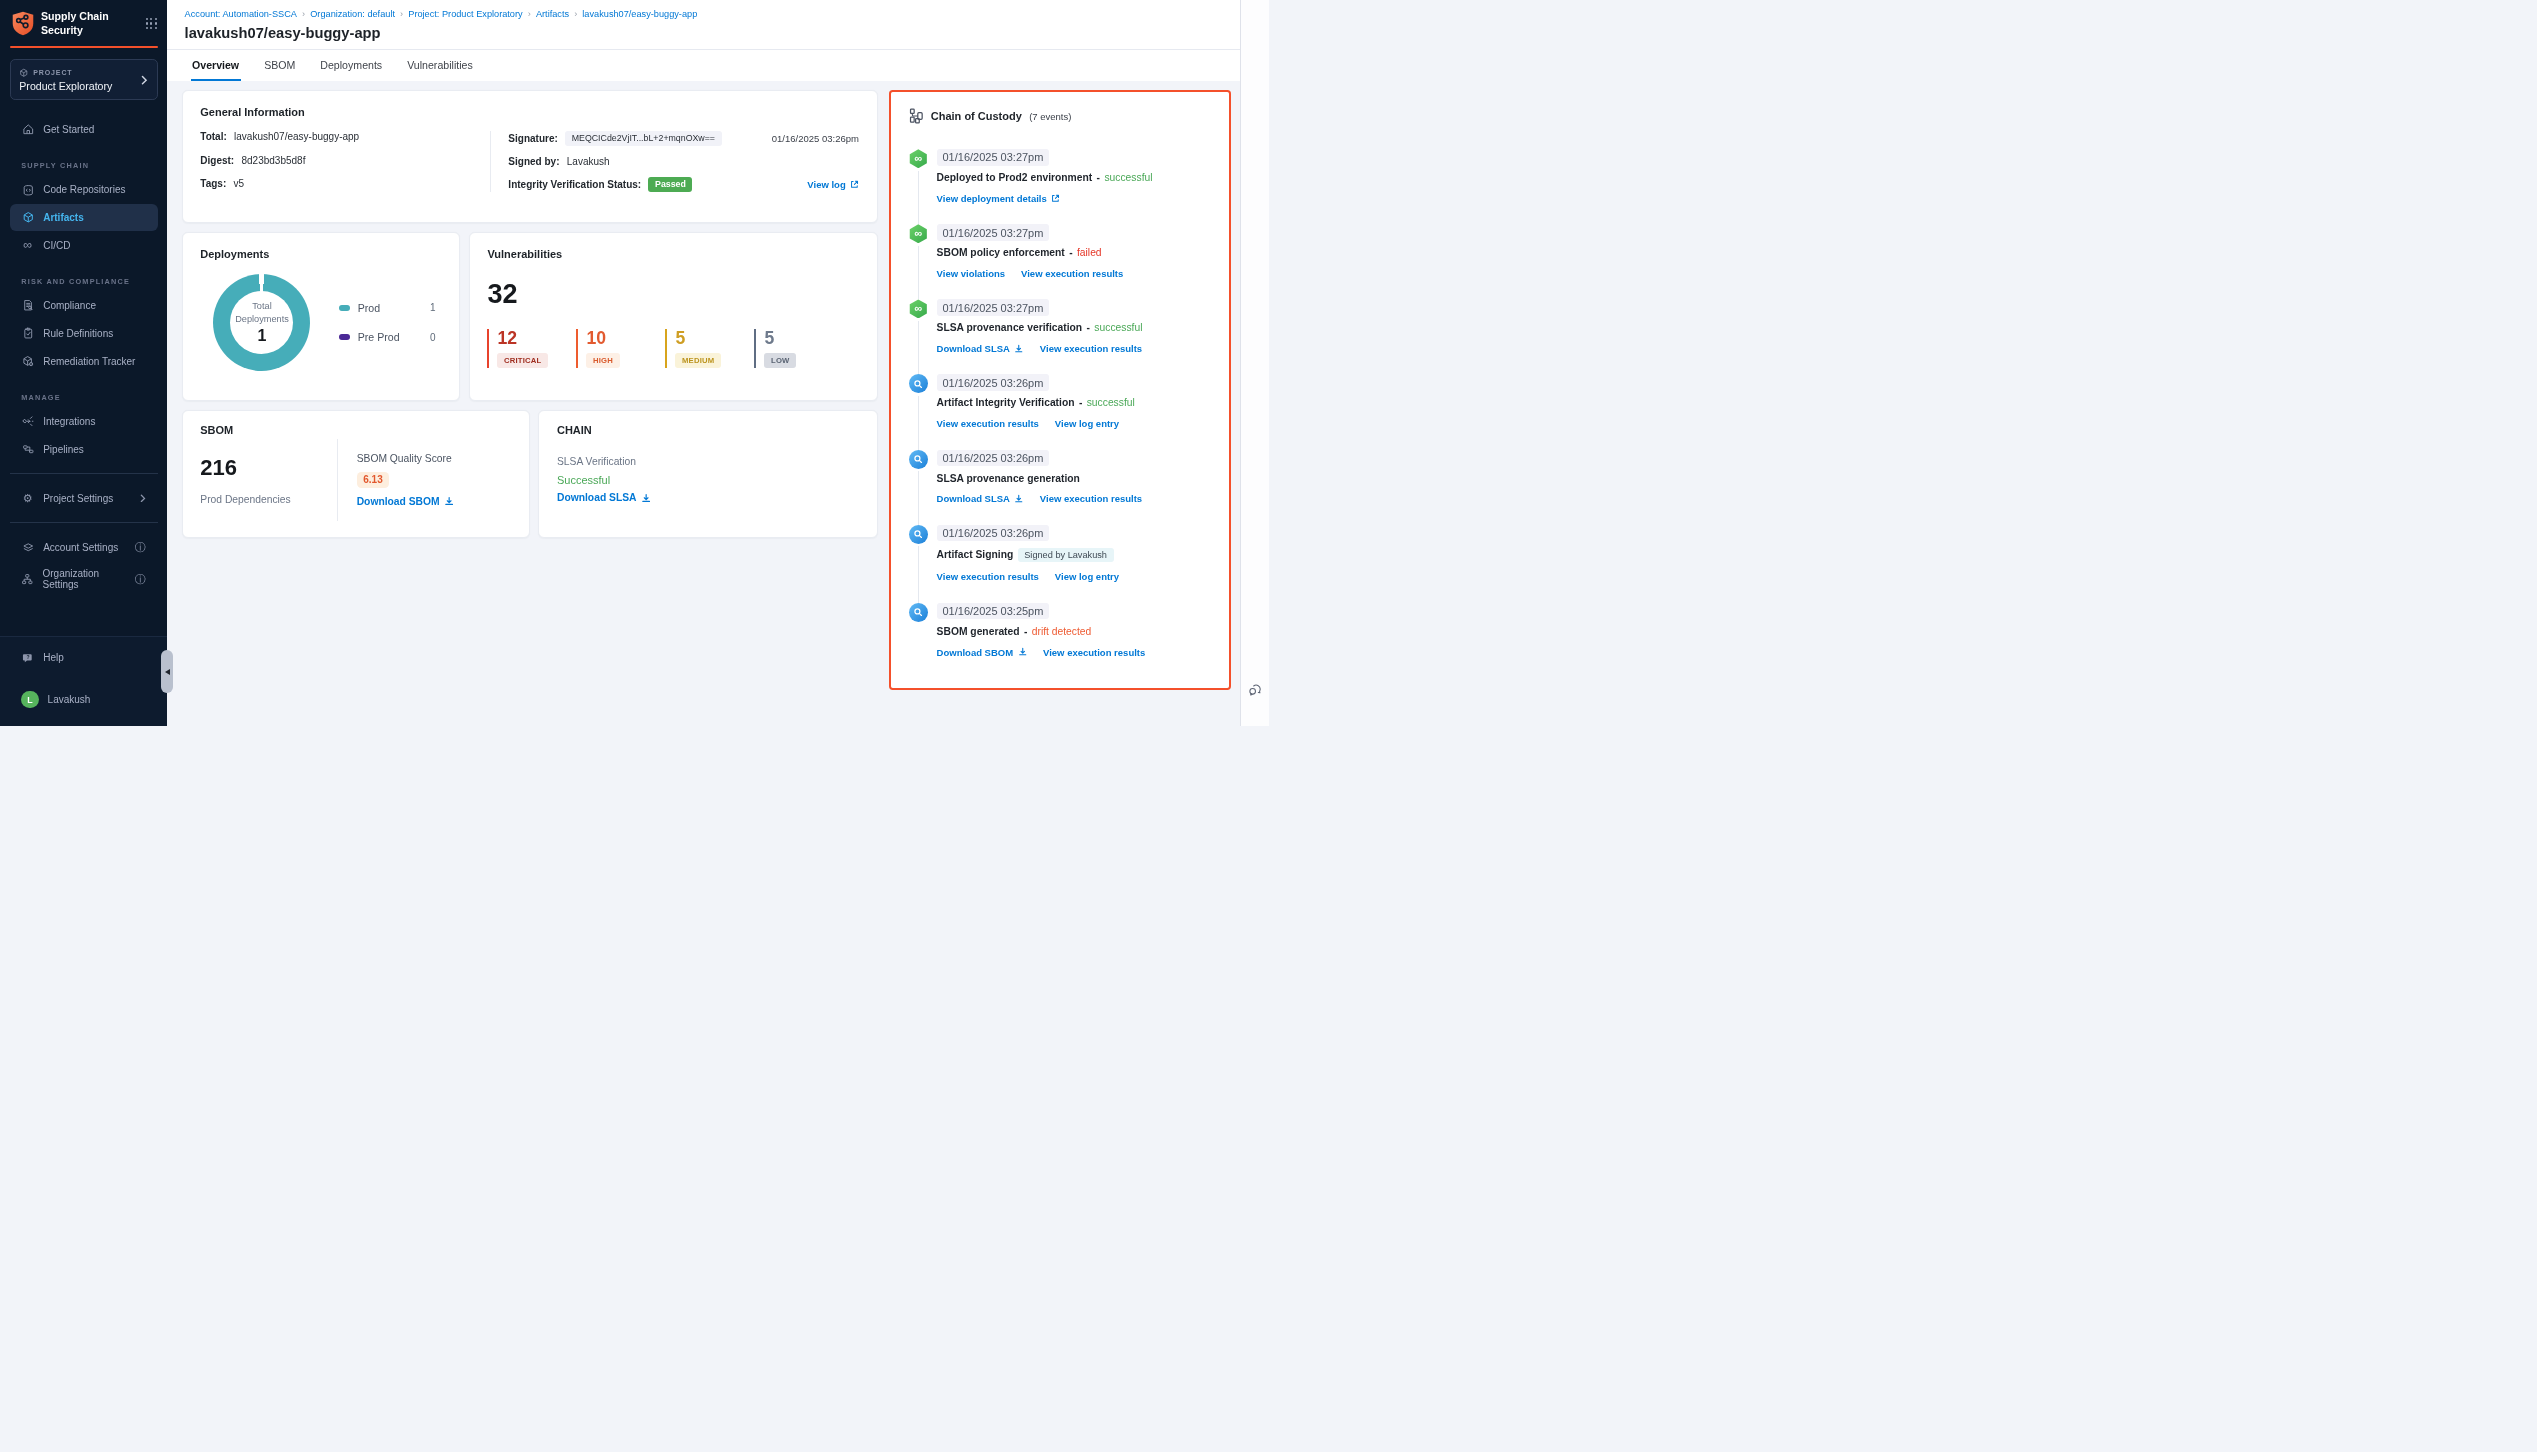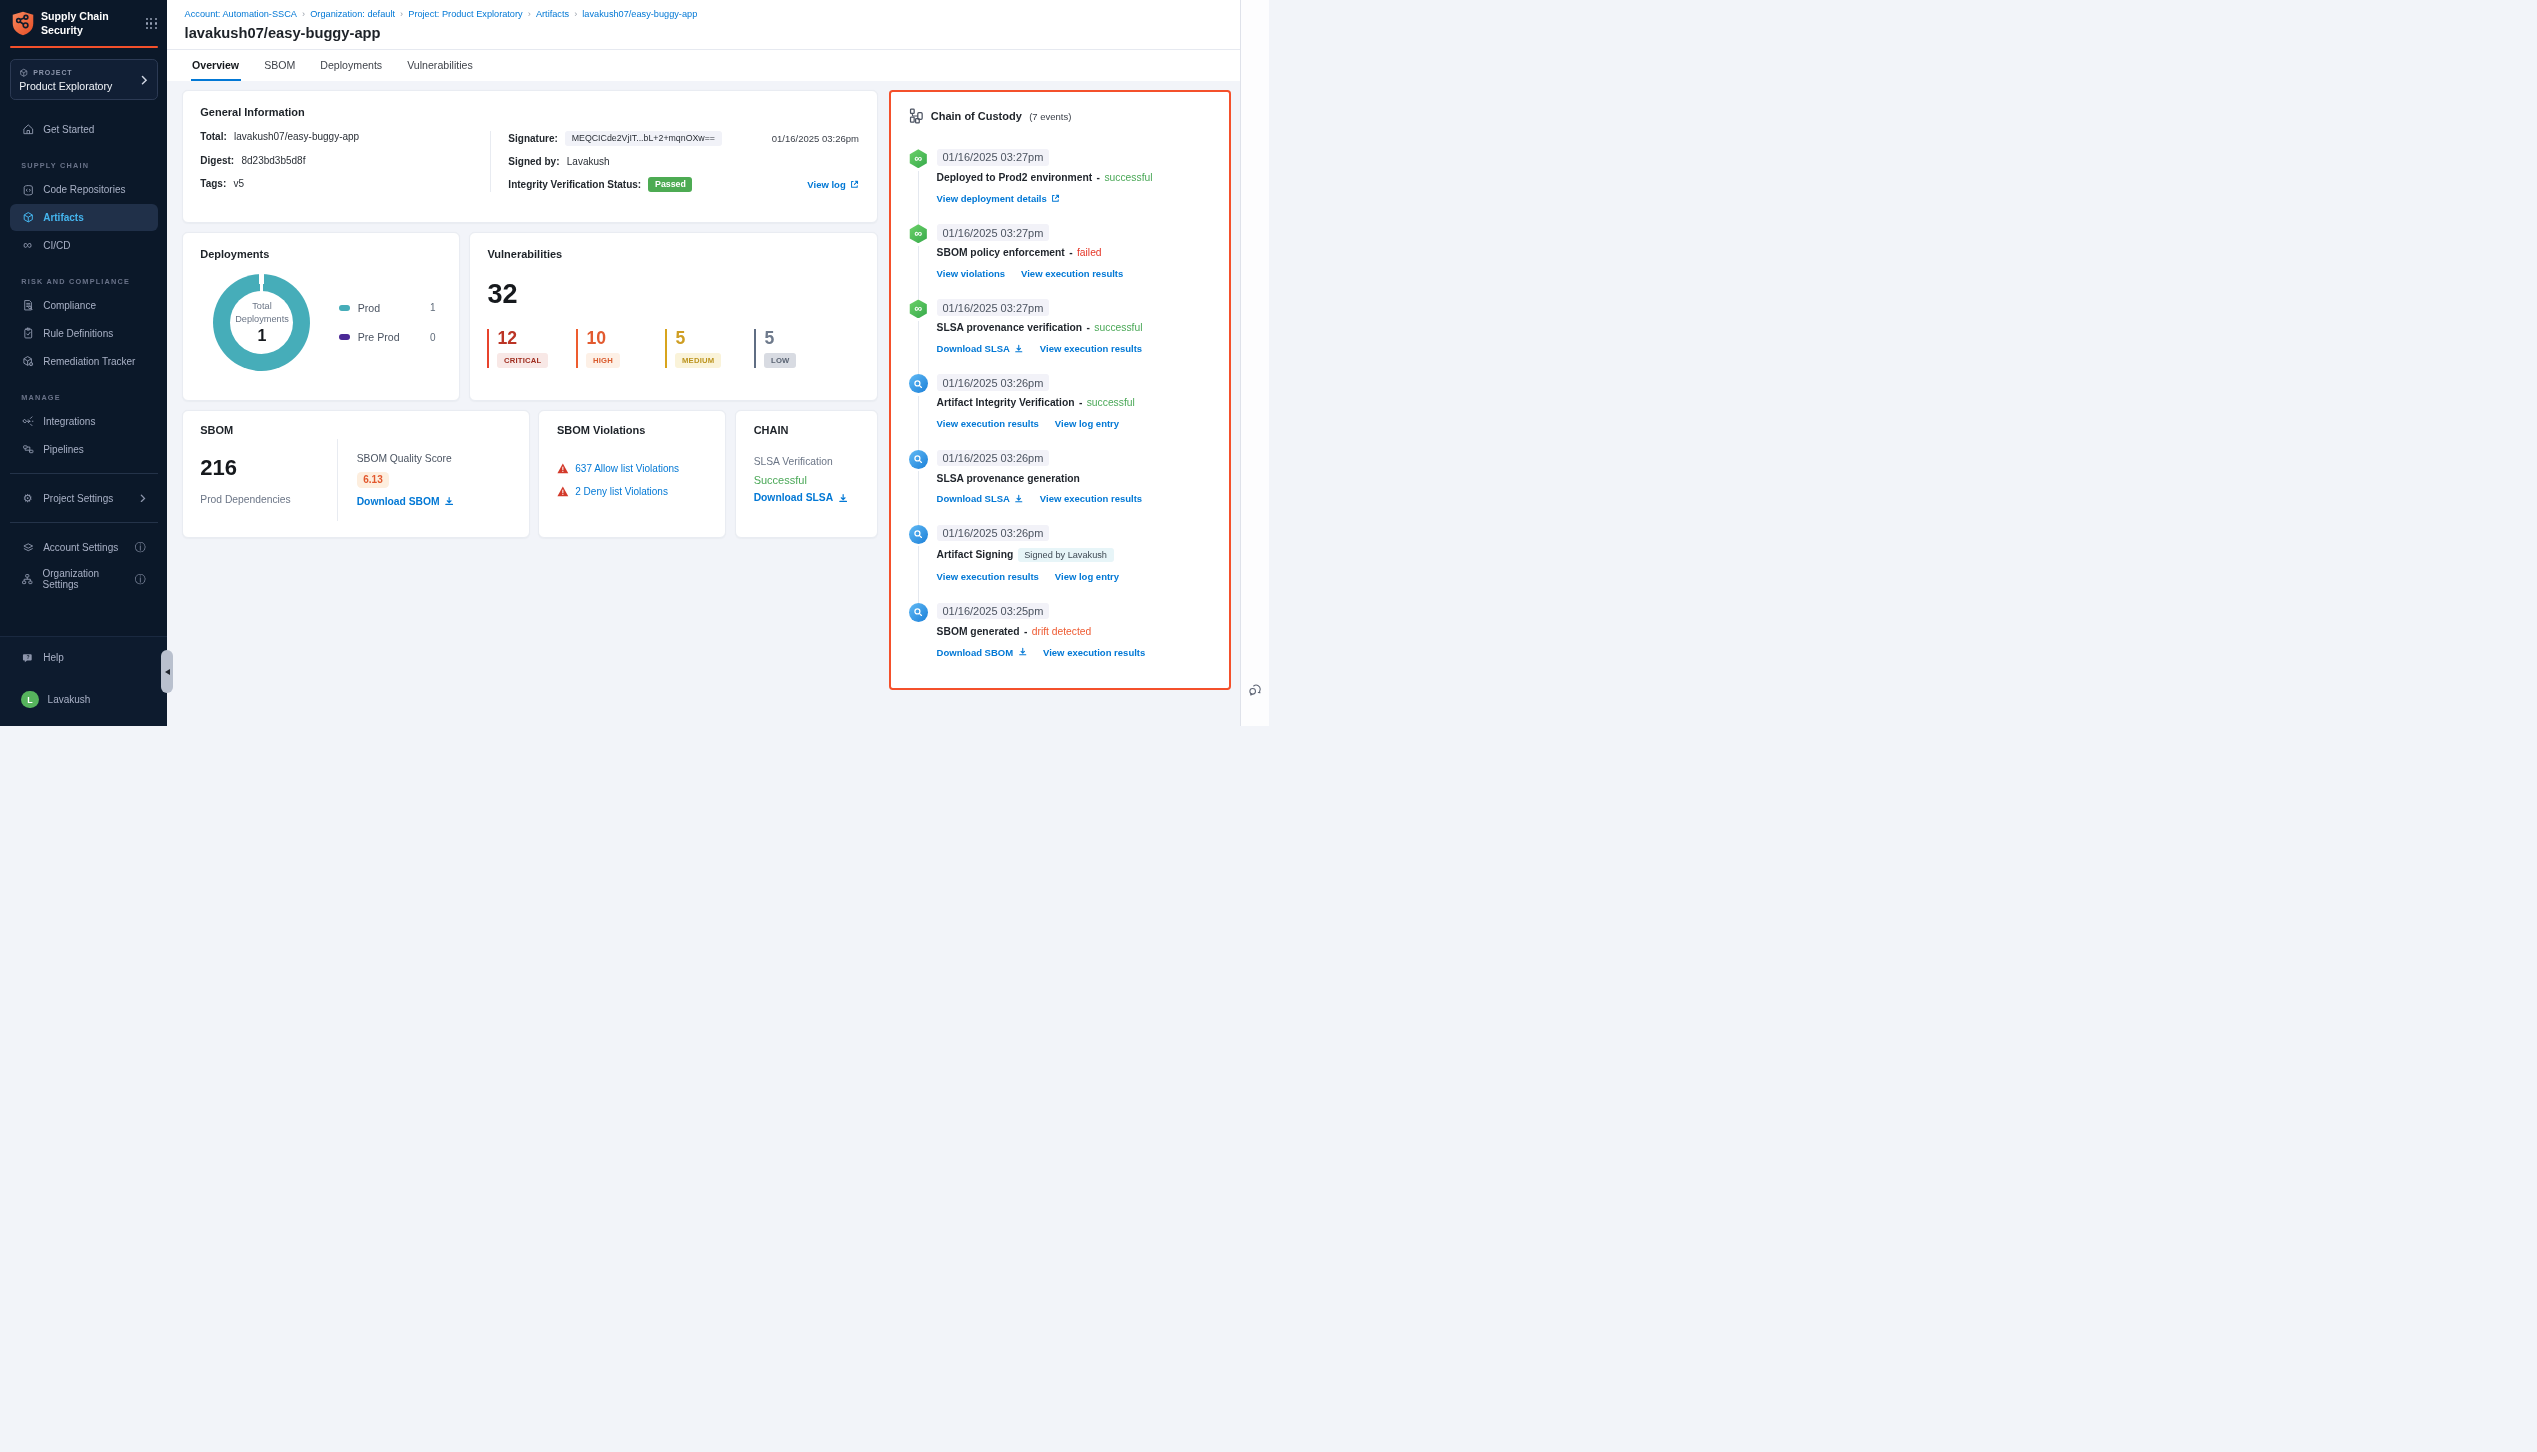--- a/index.html
+++ b/index.html
@@ -501,41 +501,20 @@
                 <a class="link dl-link">
                   <span>Download SBOM</span>
                   <svg width="10.3" height="10.3" viewBox="0 0 14 14" fill="none" stroke="#0278d5" stroke-width="1.6" stroke-linecap="round" stroke-linejoin="round">
                       <path d="M7 2v6.5M4.5 6.5 7 9l2.5-2.5M2.5 11.5h9"></path>
                     </svg>
                 </a>
               </div>
             </div>
           </section>
 
-          <section class="card viol-card">
-            <div class="card-title">SBOM Violations</div>
-            <div class="viol-links">
-              <div class="viol-link">
-                <svg width="11.7" height="11" viewBox="0 0 16 15">
-                    <path d="M8 0.8 15.4 14H0.6Z" fill="#d3392a"></path>
-                    <rect x="7.3" y="5" width="1.4" height="4.6" fill="#fff"></rect>
-                    <rect x="7.3" y="10.6" width="1.4" height="1.6" fill="#fff"></rect>
-                  </svg>
-                <a class="link">637 Allow list Violations</a>
-              </div>
-              <div class="viol-link">
-                <svg width="11.7" height="11" viewBox="0 0 16 15">
-                    <path d="M8 0.8 15.4 14H0.6Z" fill="#d3392a"></path>
-                    <rect x="7.3" y="5" width="1.4" height="4.6" fill="#fff"></rect>
-                    <rect x="7.3" y="10.6" width="1.4" height="1.6" fill="#fff"></rect>
-                  </svg>
-                <a class="link">2 Deny list Violations</a>
-              </div>
-            </div>
-          </section>
 
           <section class="card slsa-card">
             <div class="card-title">CHAIN</div>
             <div class="slsa-body">
               <div class="slsa-label">SLSA Verification</div>
               <div class="slsa-status">Successful</div>
               <a class="link dl-link">
                 <span>Download SLSA</span>
                 <svg width="10.3" height="10.3" viewBox="0 0 14 14" fill="none" stroke="#0278d5" stroke-width="1.6" stroke-linecap="round" stroke-linejoin="round">
                     <path d="M7 2v6.5M4.5 6.5 7 9l2.5-2.5M2.5 11.5h9"></path>

